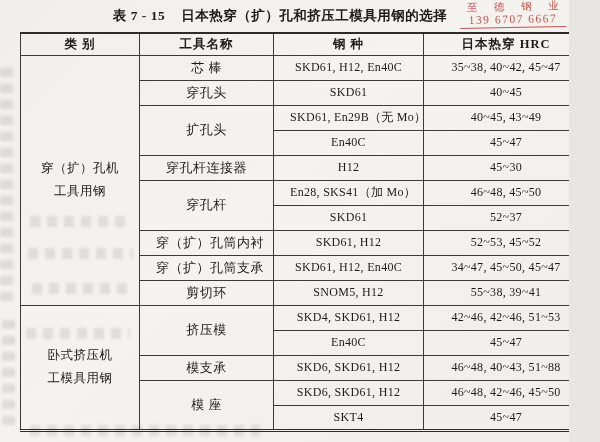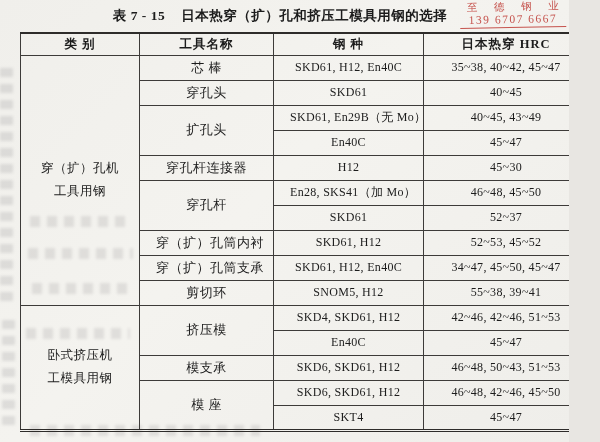--- a/index.html
+++ b/index.html
@@ -214,21 +214,21 @@
         <td class="steelv">SKD4, SKD61, H12</td>
         <td class="hard">42~46, 42~46, 51~53</td>
       </tr>
       <tr>
         <td class="steelv">En40C</td>
         <td class="hard">45~47</td>
       </tr>
       <tr>
         <td class="tool">模支承</td>
         <td class="steelv">SKD6, SKD61, H12</td>
-        <td class="hard">46~48, 50~43, 51~53</td>
+        <td class="hard">46~48, 40~43, 51~88</td>
       </tr>
       <tr>
         <td class="tool" rowspan="2">模    座</td>
         <td class="steelv">SKD6, SKD61, H12</td>
         <td class="hard">46~48, 42~46, 45~50</td>
       </tr>
       <tr>
         <td class="steelv">SKT4</td>
         <td class="hard">45~47</td>
       </tr>

